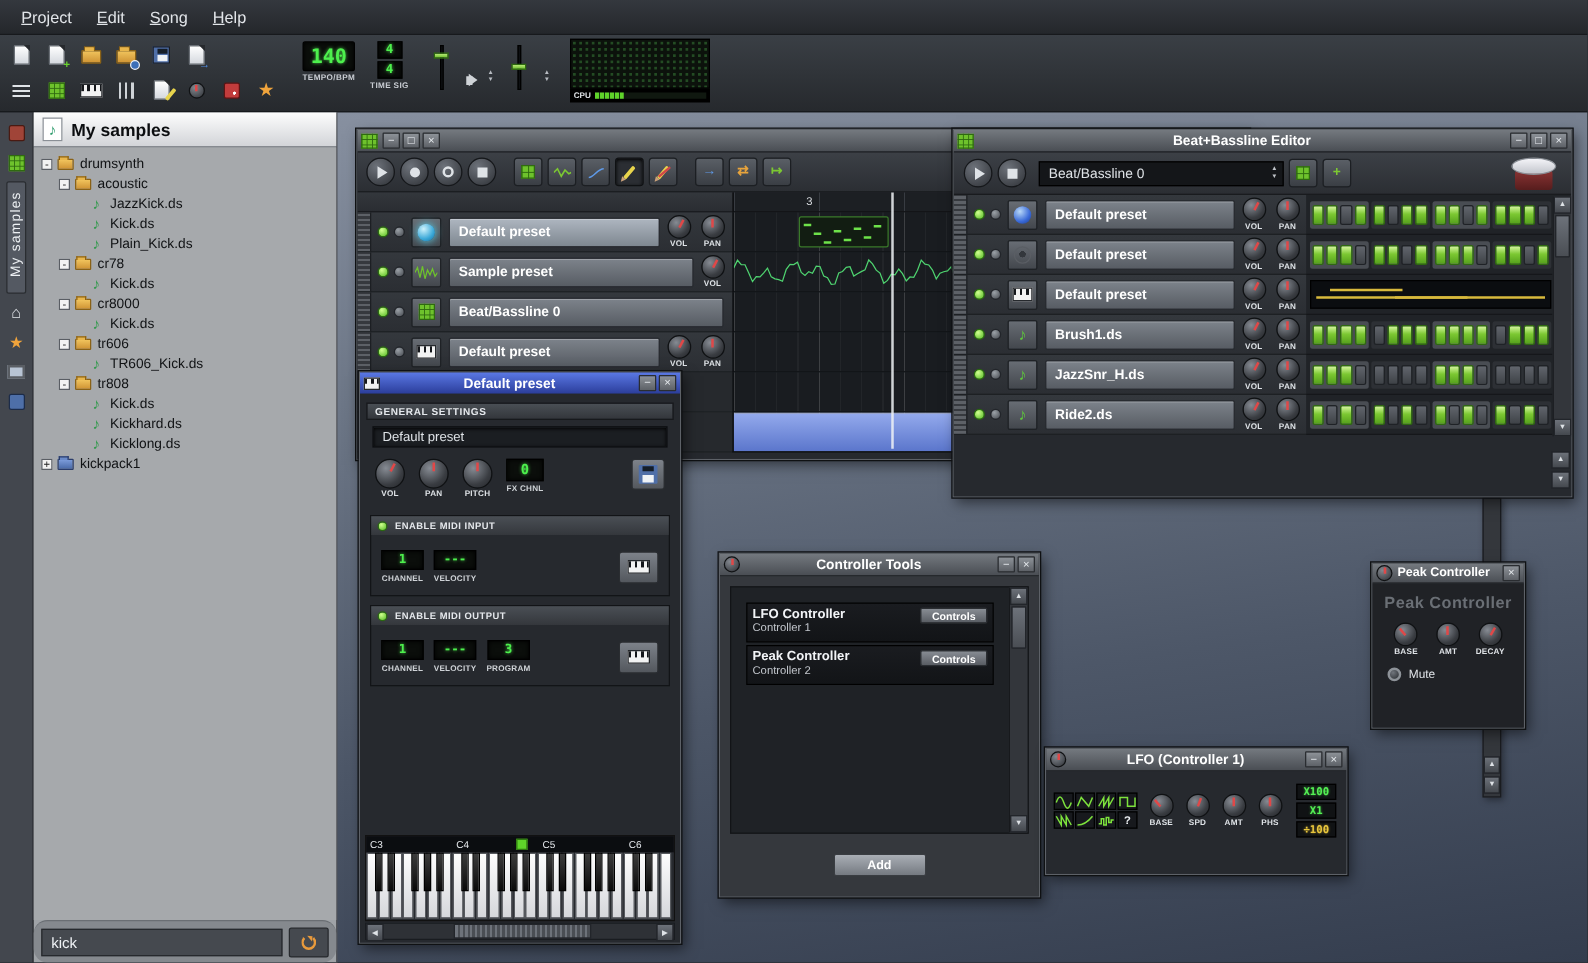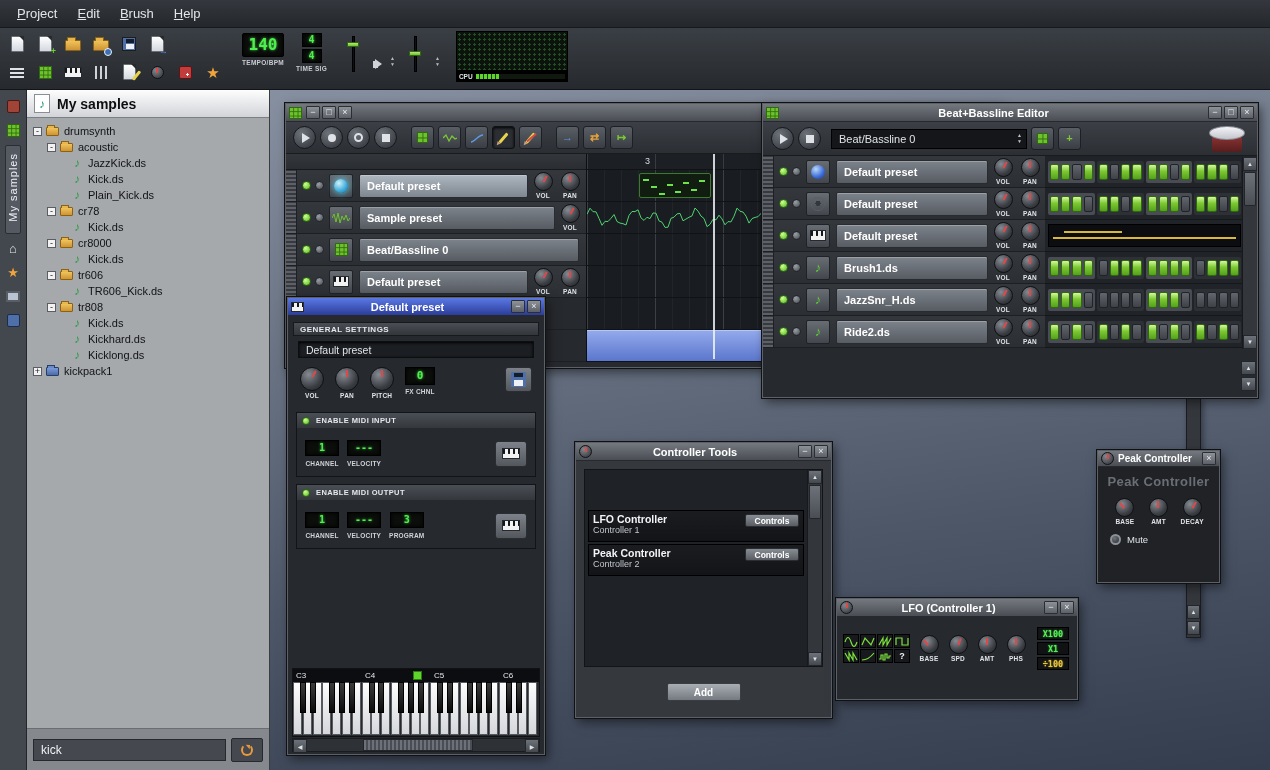--- a/index.html
+++ b/index.html
@@ -72,21 +72,21 @@
 #samples-title span.t{font-weight:bold;font-size:14px;color:#0c0e10;}
 #sample-tree{position:absolute;top:28px;left:0;right:0;bottom:34px;background:#a6a9ac;padding:5px 0;overflow:hidden;}
 .tree-row{display:flex;align-items:center;height:16px;font-size:11px;color:#101214;white-space:nowrap;}
 .tree-toggle{width:9px;height:9px;background:#f2f2f2;border:1px solid #5a5e64;font-size:9px;line-height:7px;text-align:center;margin-right:4px;color:#222;flex:0 0 9px;}
 .tree-spacer{width:13px;flex:0 0 13px;}
 .folder-mini{width:13px;height:9px;background:linear-gradient(#f0c35c,#cf9434);border:1px solid #8a6216;border-radius:1px;position:relative;margin-right:5px;flex:0 0 13px;}
 .folder-mini::before{content:"";position:absolute;top:-3px;left:0;width:6px;height:2px;background:#e8b64c;border:1px solid #8a6216;border-bottom:none;}
 .folder-mini.blue{background:linear-gradient(#7a9ad8,#4a6aa8);border-color:#2a3c6a;}
 .folder-mini.blue::before{background:#6a8ac8;border-color:#2a3c6a;}
 .note-mini{color:#2f9a4a;font-size:12px;margin-right:4px;width:10px;flex:0 0 10px;}
-#samples-search{position:absolute;left:0;right:0;bottom:0;height:42px;background:#85898e;border-top:1px solid #6a6e73;display:flex;align-items:center;gap:5px;padding:0 6px;}
+#samples-search{position:absolute;left:0;right:0;bottom:0;height:34px;background:#85898e;border-top:1px solid #6a6e73;display:flex;align-items:center;gap:5px;padding:0 6px;border-radius:11px;}
 #search-input{flex:1;height:22px;background:#45494f;border:1px solid #26292d;color:#eef1f4;font-size:12px;padding:0 7px;font-family:"Liberation Sans",sans-serif;}
 #search-btn{width:32px;height:24px;background:#45494f;border:1px solid #26292d;display:flex;align-items:center;justify-content:center;border-radius:2px;}
 .refresh-arc{width:12px;height:12px;border:2px solid #e89a3c;border-top-color:transparent;border-radius:50%;position:relative;}
 .refresh-arc::after{content:"";position:absolute;top:-4px;right:-2px;border:3px solid transparent;border-bottom-color:#e89a3c;transform:rotate(50deg);}
 
 
 #workspace{position:absolute;left:270px;top:90px;right:0;bottom:0;background:linear-gradient(172deg,#8790a0 0%,#6a7484 32%,#4d5768 64%,#343d4e 100%);overflow:hidden;}
 
 
 .window{position:absolute;border:1px solid #5d6167;outline:1px solid #0f1113;box-shadow:3px 4px 10px rgba(0,0,0,.5);background:#26292e;}
@@ -186,21 +186,21 @@
 .corner-btns{position:absolute;right:1px;bottom:6px;display:flex;flex-direction:column;gap:2px;}
 .corner-btns .scroll-btn{width:15px;}
 
 
 #stray-scroll{position:absolute;left:916px;top:308px;width:15px;height:240px;z-index:12;background:#34373c;border:1px solid #1a1c20;display:flex;flex-direction:column;justify-content:flex-end;gap:2px;padding:2px 0;box-shadow:2px 2px 6px rgba(0,0,0,.4);}
 
 
 #win-rack{left:305px;top:352px;width:257px;height:276px;z-index:30;}
 #win-rack .body{background:#35383d;}
 .rack-area{position:absolute;left:8px;right:8px;top:8px;bottom:50px;background:#1f2226;border:1px solid #121417;display:flex;}
-.rack-list{flex:1;padding:3px;display:flex;flex-direction:column;gap:2px;overflow:hidden;margin-top:37px;}
+.rack-list{flex:1;padding:12px;display:flex;flex-direction:column;gap:2px;overflow:hidden;}
 .rack-item{height:32px;background:linear-gradient(#1a1c20,#121417);border:1px solid #000;display:flex;align-items:flex-start;padding:2px 4px;gap:4px;}
 .rack-text{flex:1;overflow:hidden;}
 .rack-name{font-size:10.5px;font-weight:bold;color:#f2f4f7;white-space:nowrap;}
 .rack-sub{font-size:9px;color:#c2c6cc;white-space:nowrap;}
 .rack-controls-btn{width:54px;height:13px;font-size:8.5px;font-weight:bold;color:#fff;background:linear-gradient(#888d94,#595d63);border:1px solid #2a2d31;border-radius:2px;text-align:center;line-height:12px;margin-top:1px;}
 #rack-scroll{position:relative;width:15px;background:#33363b;border-left:1px solid #17191c;display:flex;flex-direction:column;}
 .add-btn{position:absolute;left:50%;transform:translateX(-50%);bottom:16px;width:74px;height:18px;background:linear-gradient(#a9aeb5,#757a81);border:1px solid #3a3d42;border-radius:2px;color:#fff;font-size:10px;font-weight:bold;text-align:center;line-height:17px;}
 
 
 #win-peak{left:827px;top:360px;width:123px;height:133px;z-index:42;}
@@ -257,21 +257,21 @@
 .mini-svg{display:block;}
 </style>
 </head>
 <body>
 
 <div id="stage">
 
   <div id="menubar">
       <div class="menu-item">Project</div>
       <div class="menu-item">Edit</div>
-      <div class="menu-item">Brush</div>
+      <div class="menu-item">Song</div>
       <div class="menu-item">Help</div>
     </div>
 
   <div id="toolbar">
     <div class="tb-rows">
       <div class="tb-row" id="tb-row1">
         <div class="tb-btn">
             <span class="i-page"></span>
           </div>
         <div class="tb-btn">

